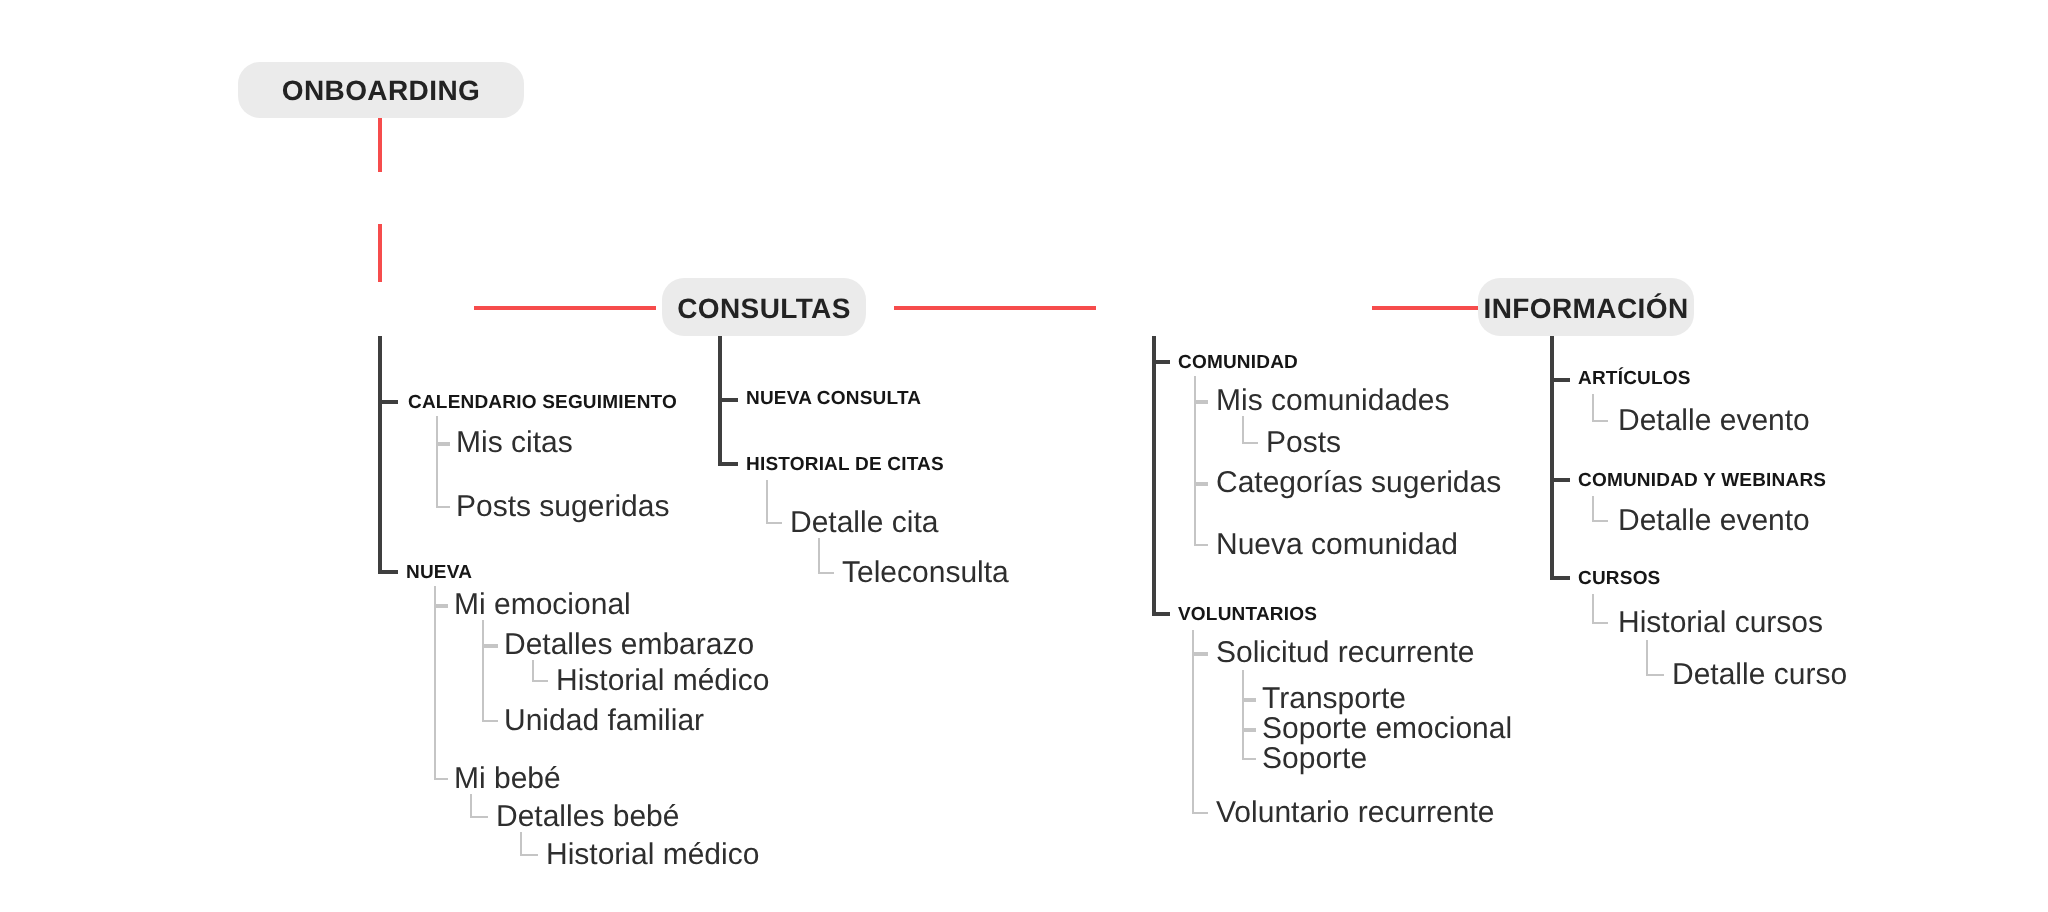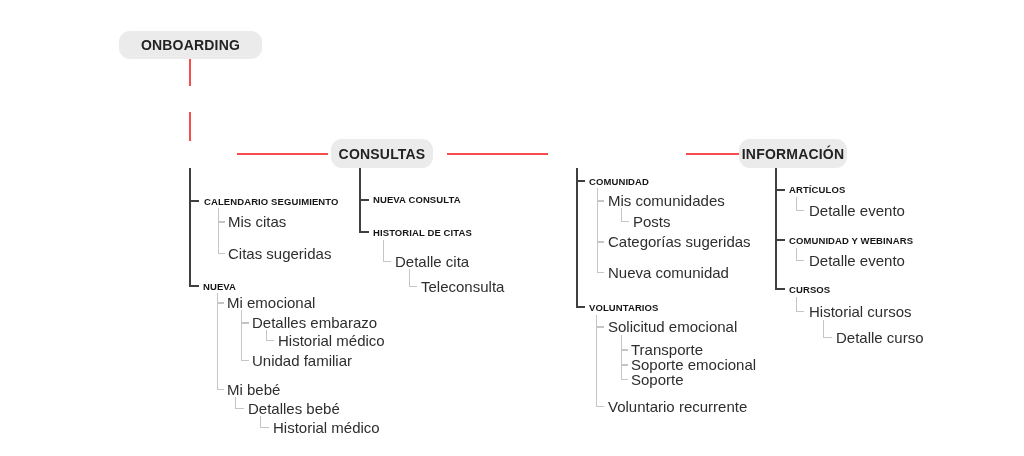--- a/index.html
+++ b/index.html
@@ -56,21 +56,21 @@
       <span>INFORMACIÓN</span>
     </div>
 
   <div class="ln dkc" style="left:189px;top:168px;width:10px;height:119px"></div>
   <div class="ln dkt" style="left:189px;top:200px;width:10px"></div>
   <div class="lblb" style="left:204px;top:194px">CALENDARIO SEGUIMIENTO</div>
 
   <div class="ln ltc" style="left:218px;top:208px;width:7px;height:46px"></div>
   <div class="ln ltt" style="left:218px;top:221px;width:7px"></div>
   <div class="lbl" style="left:228px;top:214px">Mis citas</div>
-  <div class="lbl" style="left:228px;top:246px">Citas sugeridas</div>
+  <div class="lbl" style="left:228px;top:246px">Posts sugeridas</div>
 
   <div class="lblb" style="left:203px;top:279px">NUEVA</div>
   <div class="ln ltc" style="left:217px;top:293px;width:7px;height:97px"></div>
   <div class="ln ltt" style="left:217px;top:302px;width:7px"></div>
   <div class="lbl" style="left:227px;top:295px">Mi emocional</div>
 
   <div class="ln ltc" style="left:241px;top:310px;width:8px;height:51px"></div>
   <div class="ln ltt" style="left:241px;top:322px;width:8px"></div>
   <div class="lbl" style="left:252px;top:315px">Detalles embarazo</div>
 
@@ -104,21 +104,21 @@
   <div class="lbl" style="left:608px;top:193px">Mis comunidades</div>
   <div class="ln ltc" style="left:621px;top:208px;width:8px;height:14px"></div>
   <div class="lbl" style="left:633px;top:214px">Posts</div>
   <div class="ln ltt" style="left:597px;top:241px;width:7px"></div>
   <div class="lbl" style="left:608px;top:234px">Categorías sugeridas</div>
   <div class="lbl" style="left:608px;top:265px">Nueva comunidad</div>
 
   <div class="lblb" style="left:589px;top:300px">VOLUNTARIOS</div>
   <div class="ln ltc" style="left:596px;top:315px;width:8px;height:92px"></div>
   <div class="ln ltt" style="left:596px;top:326px;width:8px"></div>
-  <div class="lbl" style="left:608px;top:319px">Solicitud emocional</div>
+  <div class="lbl" style="left:608px;top:319px">Solicitud recurrente</div>
 
   <div class="ln ltc" style="left:621px;top:335px;width:7px;height:45px"></div>
   <div class="ln ltt" style="left:621px;top:349px;width:7px"></div>
   <div class="lbl" style="left:631px;top:342px">Transporte</div>
   <div class="ln ltt" style="left:621px;top:364px;width:7px"></div>
   <div class="lbl" style="left:631px;top:357px">Soporte emocional</div>
   <div class="lbl" style="left:631px;top:372px">Soporte</div>
 
   <div class="lbl" style="left:608px;top:399px">Voluntario recurrente</div>
 

